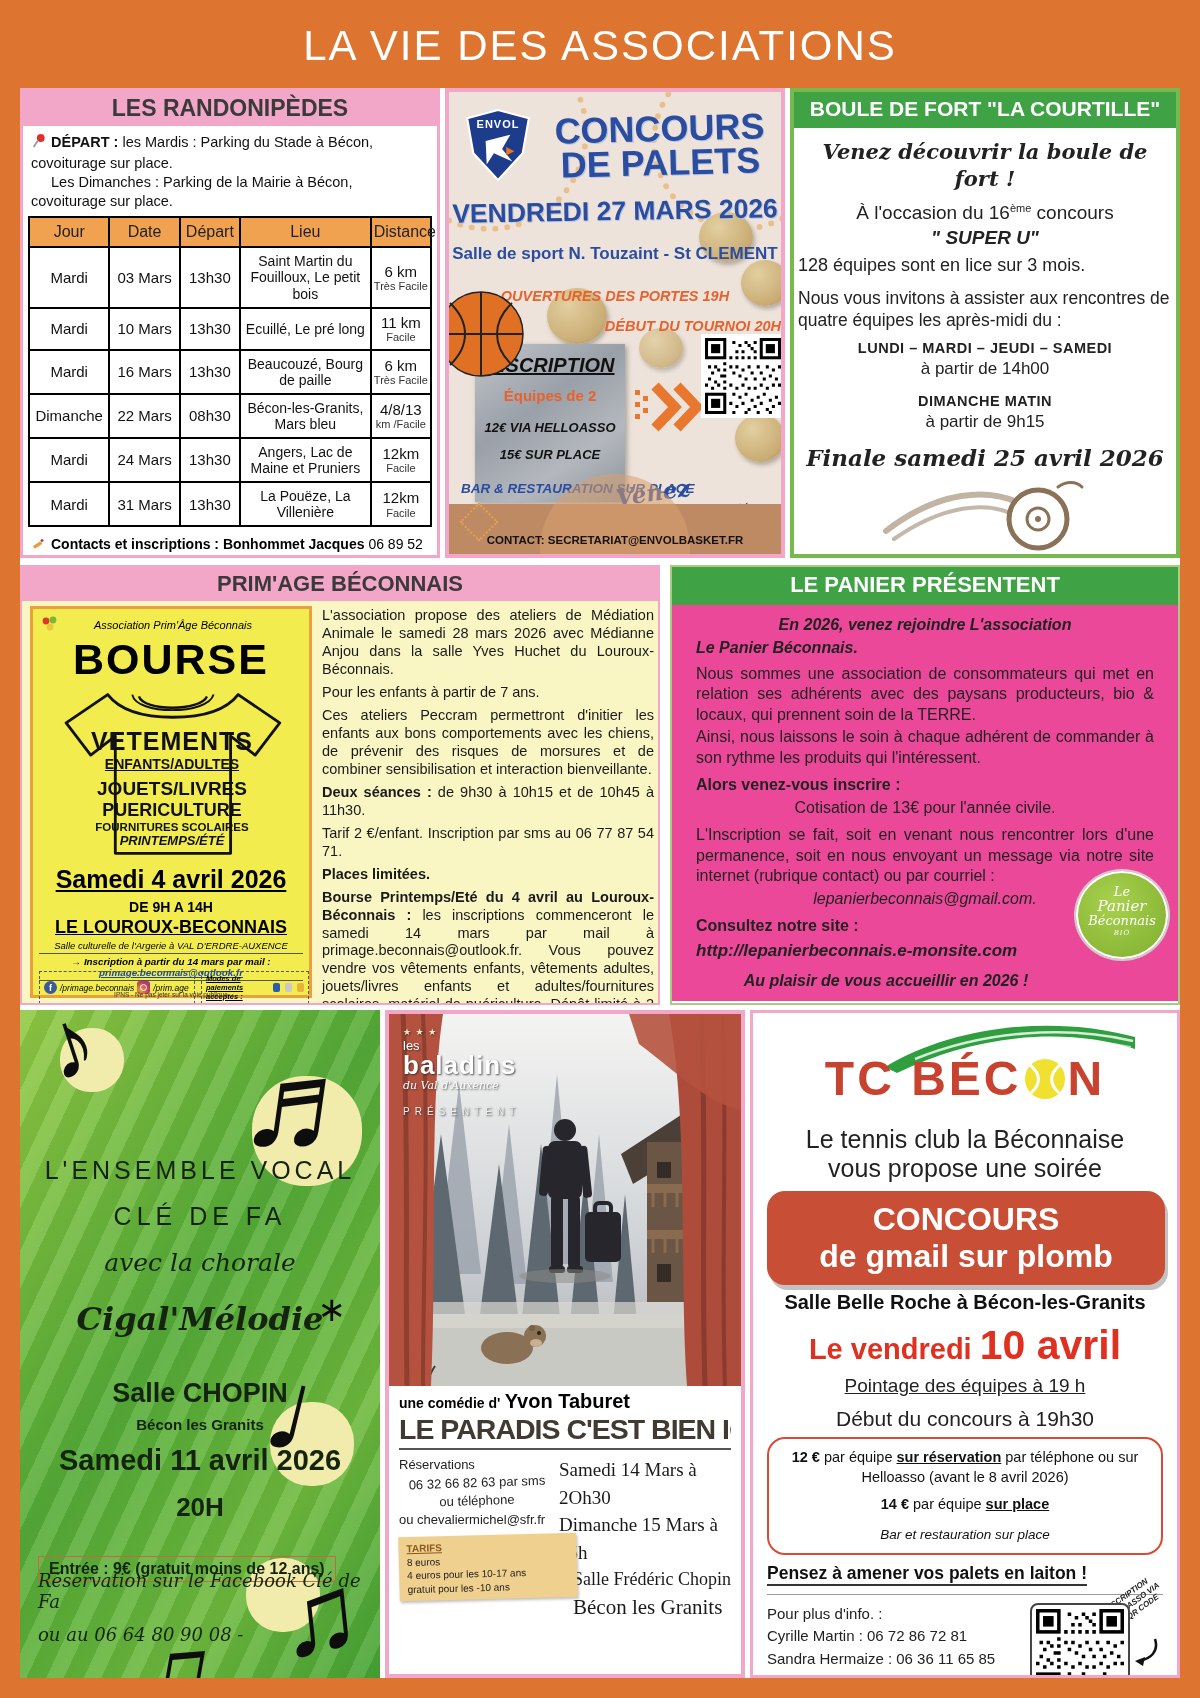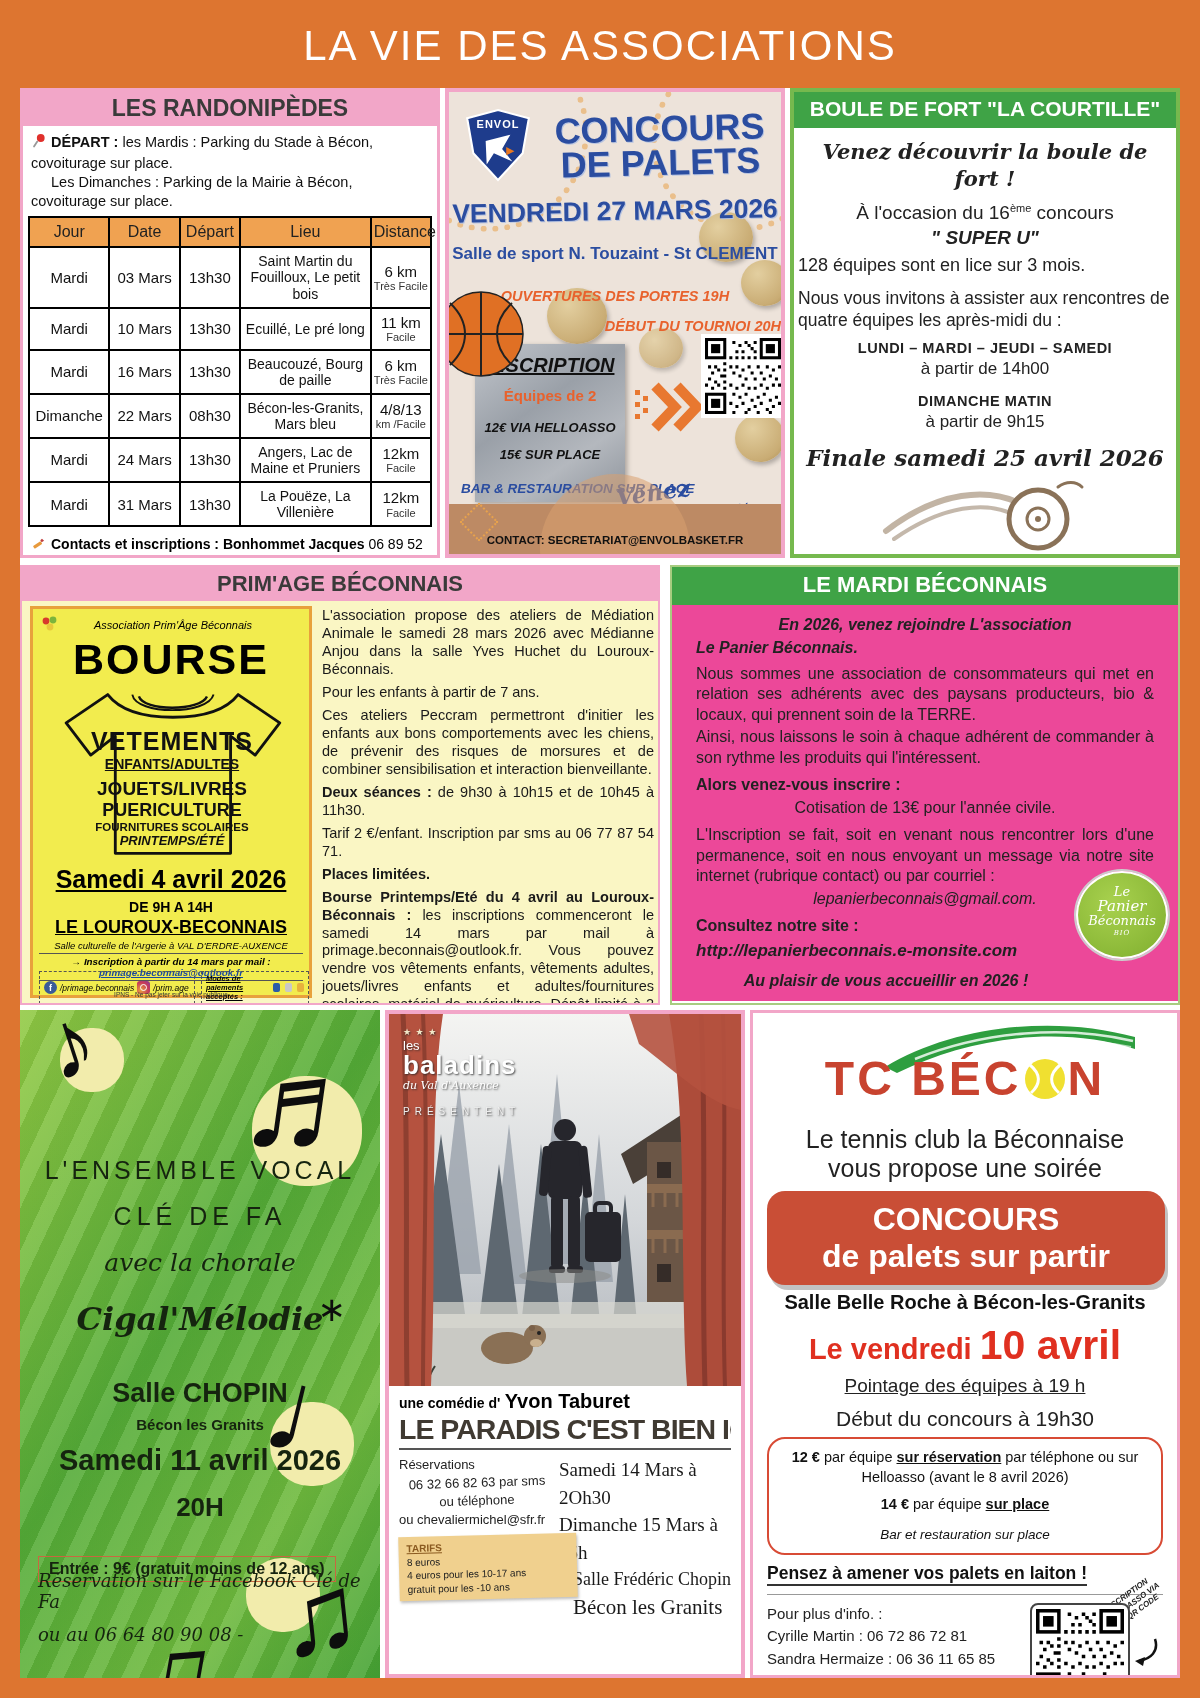--- a/index.html
+++ b/index.html
@@ -347,21 +347,21 @@
           <p>Ces ateliers Peccram permettront d'initier les enfants aux bons comportements avec les chiens, de prévenir des risques de morsures et de combiner sensibilisation et interaction bienveillante.</p>
           <p><span class="b">Deux séances :</span><span> de 9h30 à 10h15 et de 10h45 à 11h30.</span></p>
           <p>Tarif 2 €/enfant. Inscription par sms au 06 77 87 54 71.</p>
           <p class="b">Places limitées.</p>
           <p><span class="b">Bourse Printemps/Eté du 4 avril au Louroux-Béconnais :</span><span> les inscriptions commenceront le samedi 14 mars par mail à primage.beconnais@outlook.fr. Vous pouvez vendre vos vêtements enfants, vêtements adultes, jouets/livres enfants et adultes/fournitures scolaires, matériel de puériculture. Dépôt limité à 2 listes de 20 vêtements enfants + 1 liste de 20 vêtements adultes + 1 liste de 20 jouets/livres/scolaires + 1 liste de 20 articles de puériculture par personne. Places limitées.</span></p>
         </div>
       </div>
     </div>
 
     <div class="panel p-panier">
-      <div class="panierhead">LE MARDI BÉCONNAIS</div>
+      <div class="panierhead">LE PANIER PRÉSENTENT</div>
       <div class="panierbody">
         <p class="tc b i" style="margin-bottom:3px">En 2026, venez rejoindre L'association</p>
         <p class="b i" style="margin-bottom:5px">Le Panier Béconnais.</p>
         <p style="text-align:justify;margin-bottom:2px">Nous sommes une association de consommateurs qui met en relation ses adhérents avec des paysans producteurs, bio &amp; locaux, qui prennent soin de la TERRE.</p>
         <p style="text-align:justify">Ainsi, nous laissons le soin à chaque adhérent de commander à son rythme les produits qui l'intéressent.</p>
         <p class="b" style="margin-bottom:2px">Alors venez-vous inscrire  :</p>
         <p class="tc">Cotisation de 13€ pour l'année civile.</p>
         <p style="text-align:justify;margin-bottom:2px">L'Inscription se fait, soit en venant nous rencontrer lors d'une permanence, soit en nous envoyant un message via notre site internet (rubrique contact) ou par courriel :</p>
         <p class="tc i">lepanierbeconnais@gmail.com.</p>
         <p class="b" style="margin-bottom:3px">Consultez notre site :</p>
@@ -518,21 +518,21 @@
           <span class="tctext">TC BÉC</span><span style="display:inline-block;vertical-align:-6px;margin:0 1px"><svg width="44" height="44" viewBox="0 0 44 44">
                 <circle cx="22" cy="22" r="20" fill="#F0E030"></circle>
                 <path d="M7,8 C18,17 18,27 8,36 M37,8 C26,17 26,27 36,36" stroke="#fff" stroke-width="3" fill="none"></path>
               </svg></span><span class="tctext">N</span>
         </div>
       </div>
       <div class="tc" style="font-size:25px;color:#222;margin-top:8px">Le tennis club la Béconnaise</div>
       <div class="tc" style="font-size:25px;color:#222">vous propose une soirée</div>
       <div class="redbox">
         <div class="b" style="font-size:32px">CONCOURS</div>
-        <div class="b" style="font-size:32px">de palets sur partir</div>
+        <div class="b" style="font-size:32px">de gmail sur plomb</div>
       </div>
       <div class="tc b" style="font-size:20px;color:#111;margin-top:6px">Salle Belle Roche à Bécon-les-Granits</div>
       <div class="tc" style="margin-top:8px"><span class="b" style="font-size:29px;color:#E03020">Le vendredi </span><span class="b" style="font-size:41px;color:#E03020">10 avril</span></div>
       <div class="tc" style="font-size:19px;text-decoration:underline;color:#222;margin-top:6px">Pointage des équipes à 19 h</div>
       <div class="tc" style="font-size:21px;color:#222;margin-top:10px">Début du concours à 19h30</div>
       <div class="pricebox">
         <div><span class="b">12 €</span><span> par équipe </span><span class="b" style="text-decoration:underline">sur réservation</span><span> par téléphone ou sur</span></div>
         <div>Helloasso (avant le 8 avril 2026)</div>
         <div style="margin-top:8px"><span class="b">14 €</span><span> par équipe </span><span class="b" style="text-decoration:underline">sur place</span></div>
         <div class="i" style="margin-top:11px;font-size:13.5px">Bar et restauration sur place</div>

